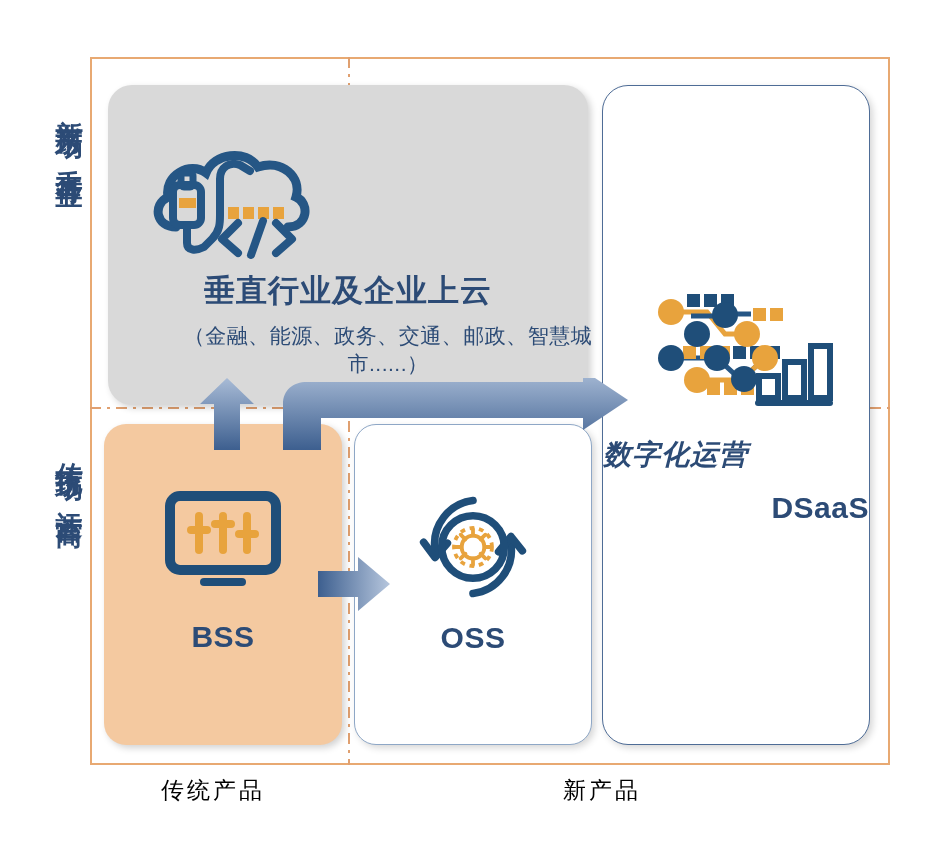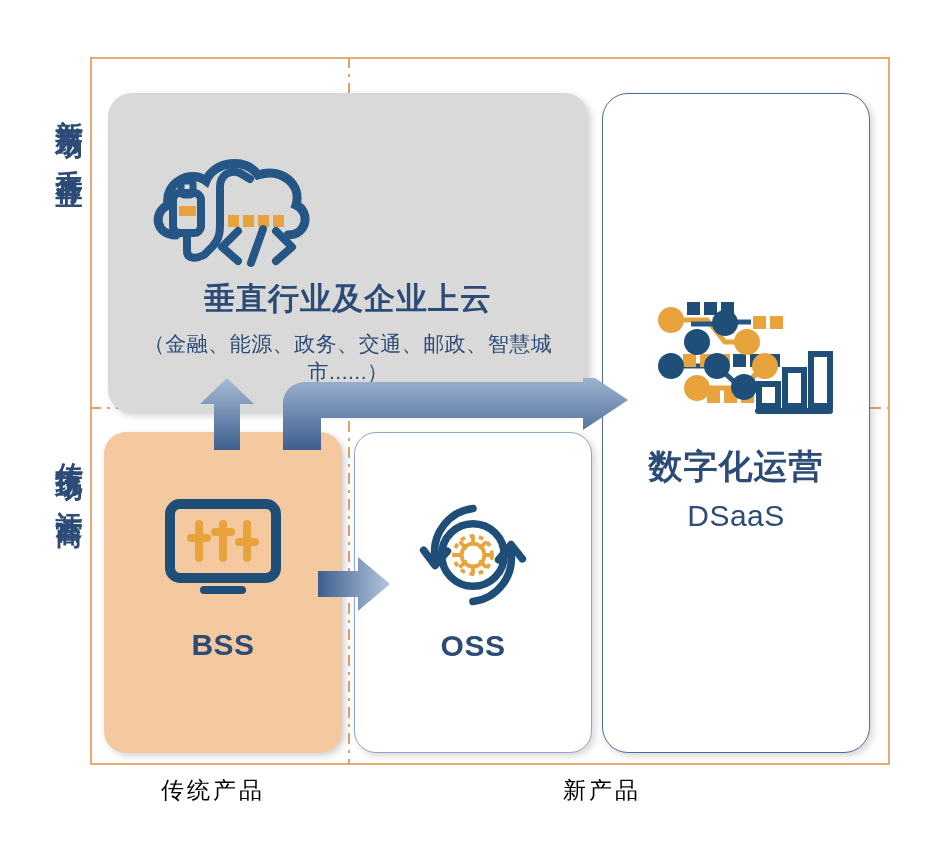--- a/index.html
+++ b/index.html
@@ -81,21 +81,20 @@
       transparent 11px, transparent 17px,
       #E0A070 17px, #E0A070 20px,
       transparent 20px, transparent 26px);
     height: 2px;
   }
 
   
   .card {
     position: absolute;
     box-sizing: border-box;
-    margin-top: 8px;
   }
   .card-vertical {
     left: 108px;
     top: 85px;
     width: 480px;
     height: 320px;
     background: #D9D9D9;
     border-radius: 24px;
     box-shadow: 3px 3px 7px rgba(0,0,0,0.18);
   }
@@ -143,48 +142,49 @@
   }
   .vertical-sub {
     position: absolute;
     left: 0;
     top: 237px;
     width: 100%;
     text-align: center;
     font-size: 21px;
     color: #2C4B76;
     letter-spacing: 0.5px;
+    padding-left: 40px;
   }
   .cloud-icon-wrap {
     position: absolute;
     left: 38px;
     top: 50px;
     width: 170px;
     height: 125px;
   }
 
   .dsaas-title {
     position: absolute;
     left: 0;
     top: 350px;
     width: 100%;
-    text-align: center;
-    font-size: 34px;
+    font-size: 28px;
     font-weight: bold;
     color: #2C4B76;
     letter-spacing: 1px;
+    font-style: italic;
   }
   .dsaas-sub {
     position: absolute;
     left: 0;
     top: 405px;
     width: 100%;
-    text-align: center;
+    text-align: right;
     font-size: 30px;
-    font-weight: normal;
+    font-weight: bold;
     color: #2C4B76;
     letter-spacing: 0.5px;
   }
   .digital-icon-wrap {
     position: absolute;
     left: 38px;
     top: 190px;
     width: 196px;
     height: 132px;
   }

